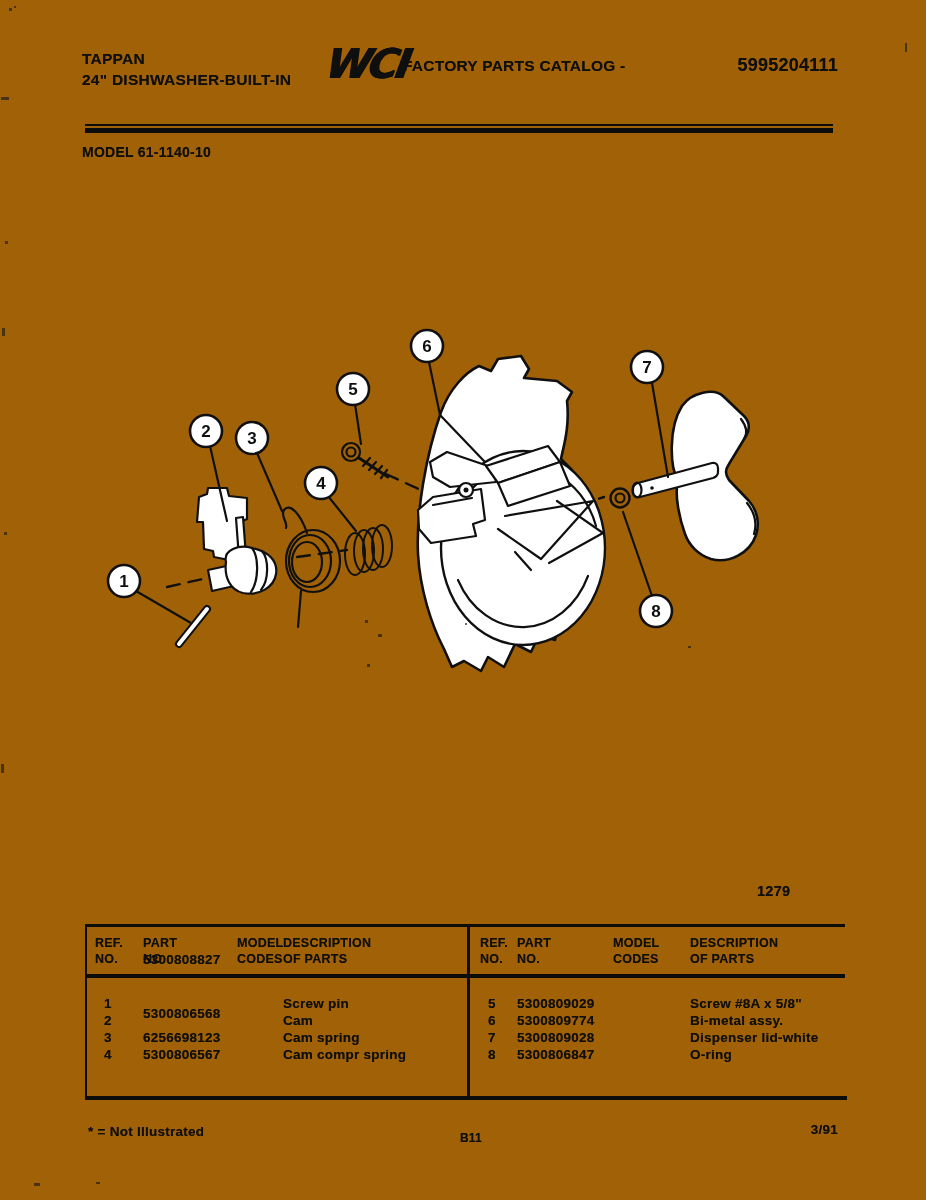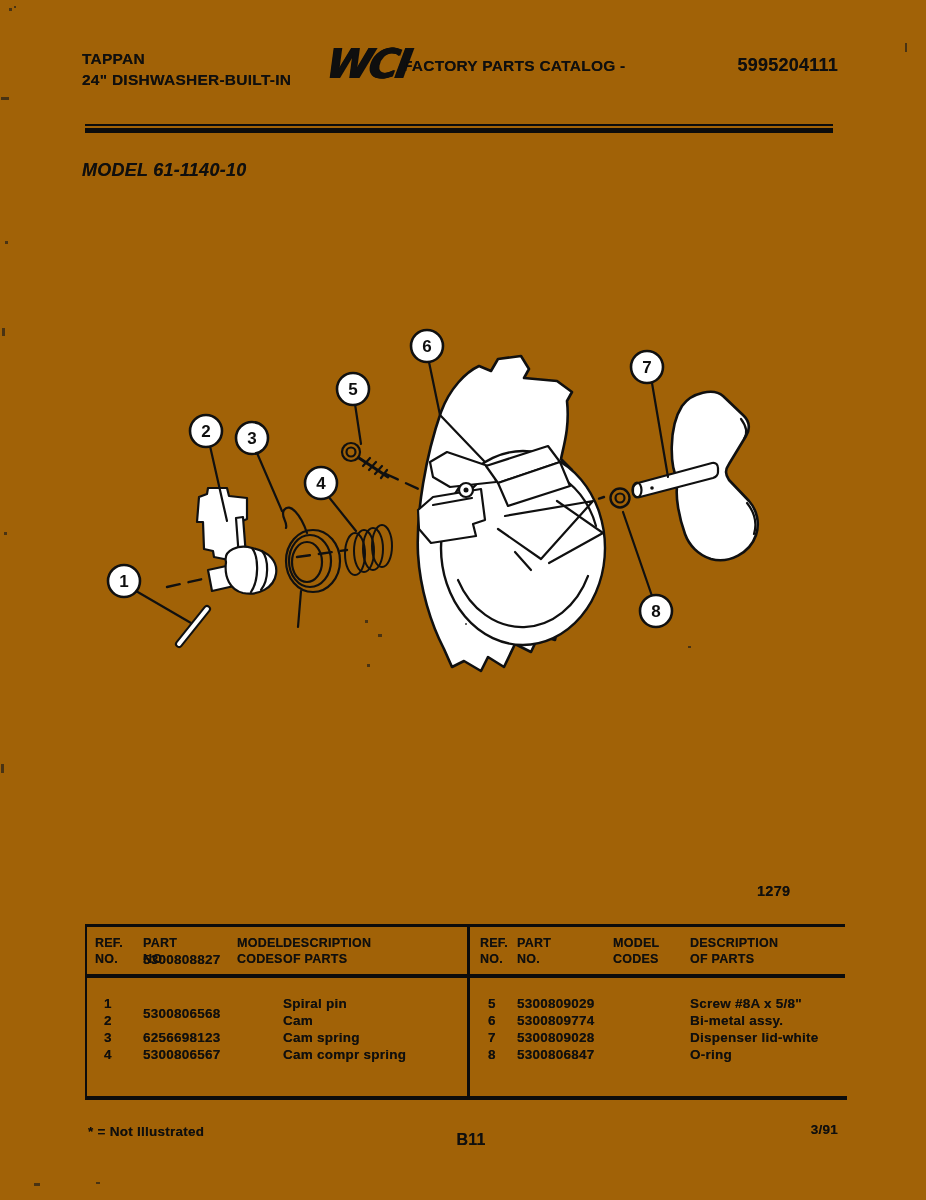--- a/index.html
+++ b/index.html
@@ -12,28 +12,28 @@
   .hdr-brand{left:82px;top:50px;font-size:15.5px;}
   .hdr-product{left:82px;top:71px;font-size:15.5px;}
   .wci{
     left:327px;top:40px;font-size:41px;font-style:italic;font-weight:900;
     font-family:"DejaVu Sans",sans-serif;letter-spacing:-3px;
     transform:skewX(-10deg);text-shadow:1px 0 0 #0f0f0f,-.5px 0 0 #0f0f0f;
   }
   .hdr-catalog{left:403px;top:57px;font-size:15.5px;}
   .hdr-pub{left:690px;top:55px;width:148px;text-align:right;font-size:18px;}
   .rule{background:#0c0c0c;}
-  .model{left:82px;top:160px;font-size:18px;font-style:italic;}
+  .model{left:82px;top:144px;font-size:14px;}
   .fig{left:757px;top:851px;font-size:14.5px;margin-top:32px;}
   .th{font-size:12.5px;line-height:15.5px;}
   .th span{display:block;}
   .cell{font-size:13.5px;line-height:17px;white-space:nowrap;}
   .speck{position:absolute;background:#1a1a1a;opacity:.65;}
   .ftr-note{left:88px;top:1124px;font-size:13.5px;}
-  .ftr-page{left:436px;top:1131px;width:70px;text-align:center;font-size:16px;}
+  .ftr-page{left:436px;top:1131px;width:70px;text-align:center;font-size:12px;}
   .ftr-date{left:780px;top:1122px;width:58px;text-align:right;font-size:13.5px;}
   svg text{font-family:"Liberation Sans",sans-serif;font-weight:700;font-size:17px;fill:#0f0f0f;}
 </style>
 </head>
 <body>
 
 <div class="page">
 
   <div class="abs b hdr-brand">TAPPAN</div>
   <div class="abs b hdr-product">24" DISHWASHER-BUILT-IN</div>
@@ -210,21 +210,21 @@
       </div>
     <div class="abs b th" style="left:690px;top:936px">
         <span>DESCRIPTION</span>
         <span>OF PARTS</span>
       </div>
 
     <div>
       <span class="abs b cell" style="left:100px;top:995px;width:16px;text-align:center">1</span>
       <span class="abs b cell" style="left:143px;top:951px">5300808827</span>
       <span class="abs b cell" style="left:237px;top:995px"></span>
-      <span class="abs b cell" style="left:283px;top:995px">Spiral pin</span>
+      <span class="abs b cell" style="left:283px;top:995px">Screw pin</span>
     </div>
     <div>
       <span class="abs b cell" style="left:100px;top:1012px;width:16px;text-align:center">2</span>
       <span class="abs b cell" style="left:143px;top:1005px">5300806568</span>
       <span class="abs b cell" style="left:237px;top:1012px"></span>
       <span class="abs b cell" style="left:283px;top:1012px">Cam</span>
     </div>
     <div>
       <span class="abs b cell" style="left:100px;top:1029px;width:16px;text-align:center">3</span>
       <span class="abs b cell" style="left:143px;top:1029px">6256698123</span>

